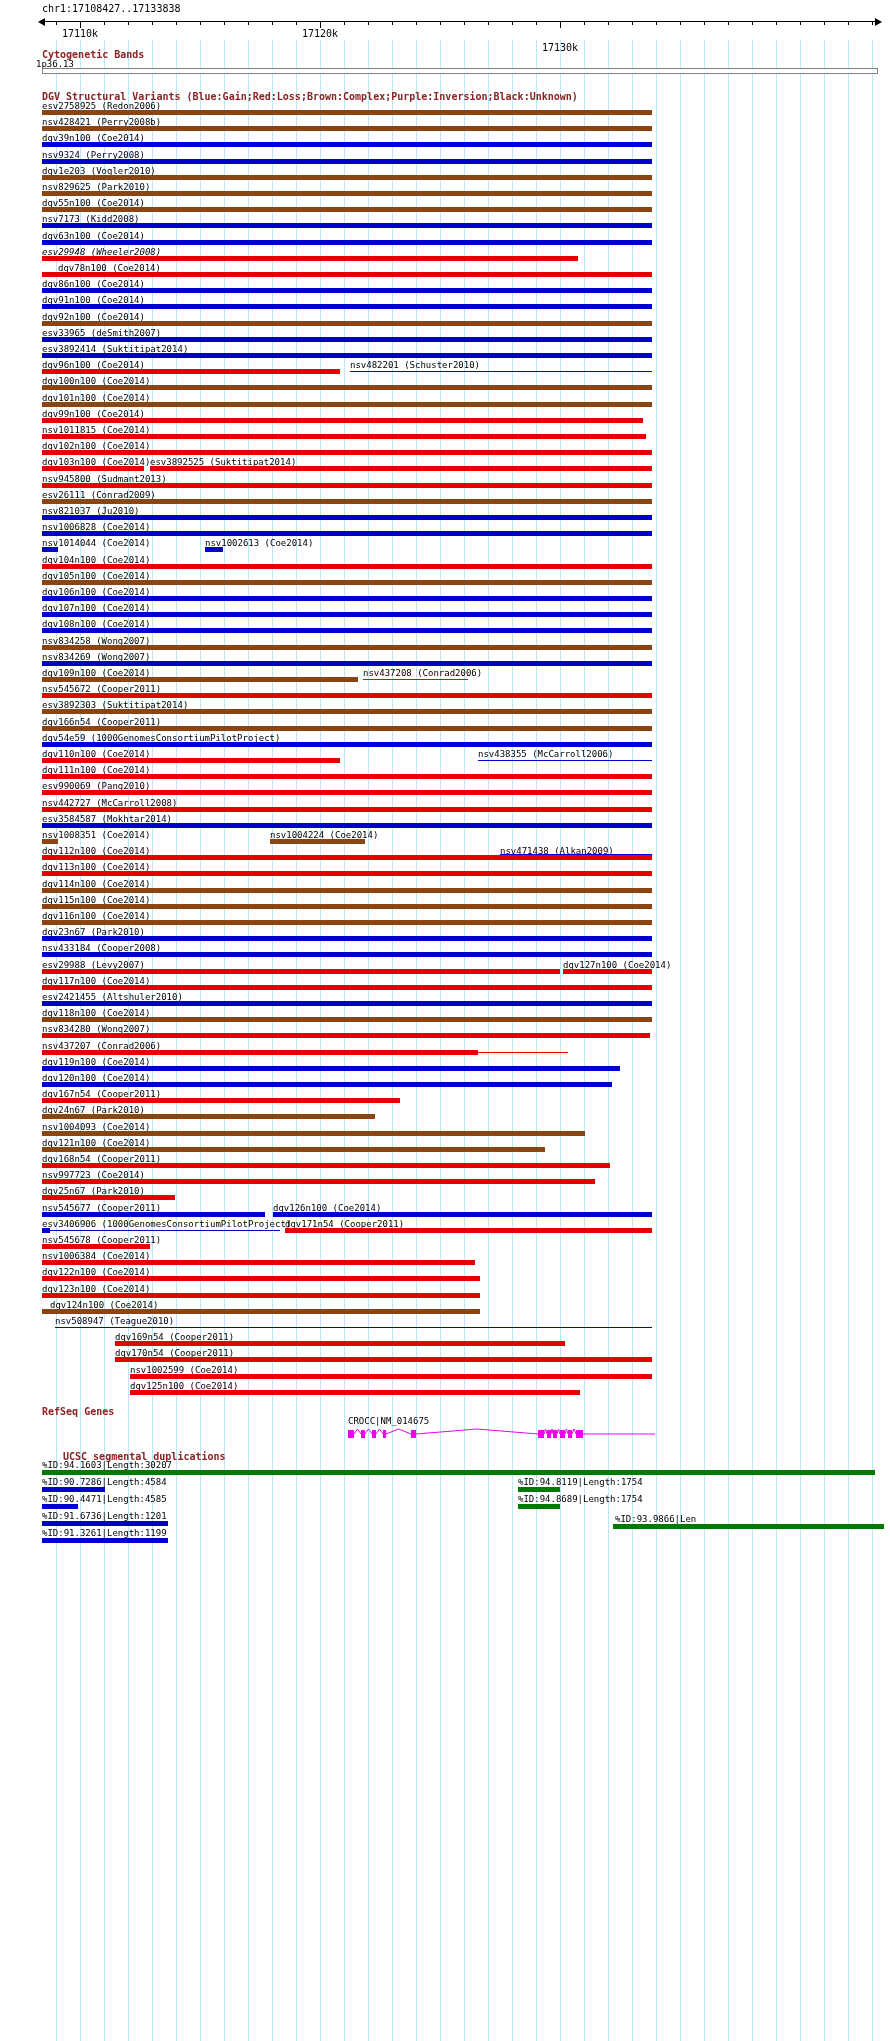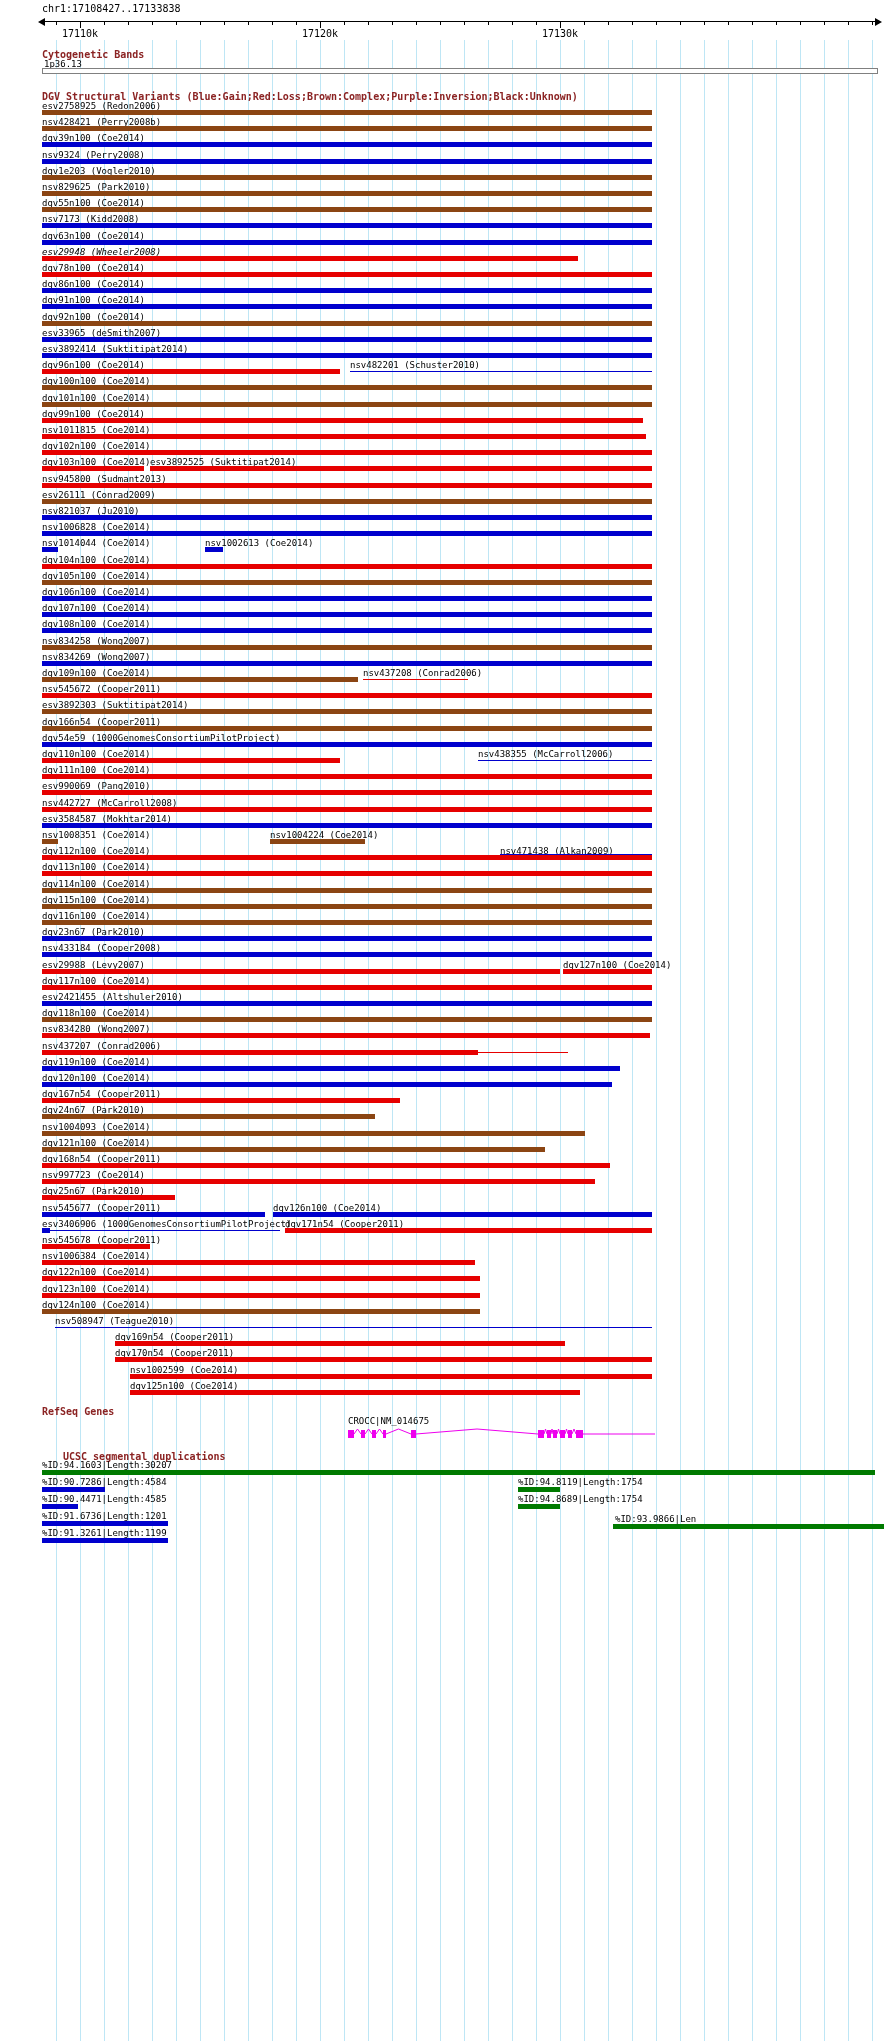--- a/index.html
+++ b/index.html
@@ -102,26 +102,26 @@
         <div class="tick" style="left: 776px; top: 22px; height: 3px;"></div>
         <div class="tick" style="left: 800px; top: 22px; height: 3px;"></div>
         <div class="tick" style="left: 824px; top: 22px; height: 3px;"></div>
         <div class="tick" style="left: 848px; top: 22px; height: 3px;"></div>
         <div class="tick" style="left: 872px; top: 22px; height: 3px;"></div>
         <div class="tick" style="left: 80px; top: 22px; height: 6px;"></div>
         <div class="ticklbl" style="left: 80px; top: 29px;">17110k</div>
         <div class="tick" style="left: 320px; top: 22px; height: 6px;"></div>
         <div class="ticklbl" style="left: 320px; top: 29px;">17120k</div>
         <div class="tick" style="left: 560px; top: 22px; height: 6px;"></div>
-        <div class="ticklbl" style="left: 560px; top: 29px;">17130k</div>
+        <div class="ticklbl" style="left: 560px; top: 43px;">17130k</div>
       </div>
   </div>
 
   <div class="hdr" style="left: 42px; top: 49px; color: rgb(139, 35, 35);">Cytogenetic Bands</div>
-  <div class="lbl" style="left:44px;top:60px;">1p36.13</div>
+  <div class="lbl" style="left:36px;top:60px;">1p36.13</div>
   <div id="cytoband-rect" style="left: 42px; top: 68px; width: 836px; height: 6px; border-color: rgb(128, 128, 128);"></div>
 
   <div class="hdr" style="left: 42px; top: 91px; color: rgb(139, 35, 35);">DGV Structural Variants (Blue:Gain;Red:Loss;Brown:Complex;Purple:Inversion;Black:Unknown)</div>
   <div id="dgv-rows">
       <div class="lbl" style="left: 42px; top: 102px;">esv2758925 (Redon2006)</div>
       <div class="bar" style="left: 42px; top: 110px; width: 610px; background: rgb(139, 69, 19);"></div>
       <div class="lbl" style="left: 42px; top: 118px;">nsv428421 (Perry2008b)</div>
       <div class="bar" style="left: 42px; top: 126px; width: 610px; background: rgb(139, 69, 19);"></div>
       <div class="lbl" style="left: 42px; top: 134px;">dgv39n100 (Coe2014)</div>
       <div class="bar" style="left: 42px; top: 142px; width: 610px; background: rgb(0, 0, 205);"></div>
@@ -132,21 +132,21 @@
       <div class="lbl" style="left: 42px; top: 183px;">nsv829625 (Park2010)</div>
       <div class="bar" style="left: 42px; top: 191px; width: 610px; background: rgb(139, 69, 19);"></div>
       <div class="lbl" style="left: 42px; top: 199px;">dgv55n100 (Coe2014)</div>
       <div class="bar" style="left: 42px; top: 207px; width: 610px; background: rgb(139, 69, 19);"></div>
       <div class="lbl" style="left: 42px; top: 215px;">nsv7173 (Kidd2008)</div>
       <div class="bar" style="left: 42px; top: 223px; width: 610px; background: rgb(0, 0, 205);"></div>
       <div class="lbl" style="left: 42px; top: 232px;">dgv63n100 (Coe2014)</div>
       <div class="bar" style="left: 42px; top: 240px; width: 610px; background: rgb(0, 0, 205);"></div>
       <div class="lbl" style="left: 42px; top: 248px; font-style: italic;">esv29948 (Wheeler2008)</div>
       <div class="bar" style="left: 42px; top: 256px; width: 536px; background: rgb(230, 0, 0);"></div>
-      <div class="lbl" style="left: 42px; top: 264px;">dgv78n100 (Coe2014)</div>
+      <div class="lbl" style="left: 58px; top: 264px;">dgv78n100 (Coe2014)</div>
       <div class="bar" style="left: 42px; top: 272px; width: 610px; background: rgb(230, 0, 0);"></div>
       <div class="lbl" style="left: 42px; top: 280px;">dgv86n100 (Coe2014)</div>
       <div class="bar" style="left: 42px; top: 288px; width: 610px; background: rgb(0, 0, 205);"></div>
       <div class="lbl" style="left: 42px; top: 296px;">dgv91n100 (Coe2014)</div>
       <div class="bar" style="left: 42px; top: 304px; width: 610px; background: rgb(0, 0, 205);"></div>
       <div class="lbl" style="left: 42px; top: 313px;">dgv92n100 (Coe2014)</div>
       <div class="bar" style="left: 42px; top: 321px; width: 610px; background: rgb(139, 69, 19);"></div>
       <div class="lbl" style="left: 42px; top: 329px;">esv33965 (deSmith2007)</div>
       <div class="bar" style="left: 42px; top: 337px; width: 610px; background: rgb(0, 0, 205);"></div>
       <div class="lbl" style="left: 42px; top: 345px;">esv3892414 (Suktitipat2014)</div>
@@ -282,21 +282,21 @@
       <div class="lbl" style="left: 285px; top: 1220px;">dgv171n54 (Cooper2011)</div>
       <div class="bar" style="left: 285px; top: 1228px; width: 367px; background: rgb(230, 0, 0);"></div>
       <div class="lbl" style="left: 42px; top: 1236px;">nsv545678 (Cooper2011)</div>
       <div class="bar" style="left: 42px; top: 1244px; width: 108px; background: rgb(230, 0, 0);"></div>
       <div class="lbl" style="left: 42px; top: 1252px;">nsv1006384 (Coe2014)</div>
       <div class="bar" style="left: 42px; top: 1260px; width: 433px; background: rgb(230, 0, 0);"></div>
       <div class="lbl" style="left: 42px; top: 1268px;">dgv122n100 (Coe2014)</div>
       <div class="bar" style="left: 42px; top: 1276px; width: 438px; background: rgb(230, 0, 0);"></div>
       <div class="lbl" style="left: 42px; top: 1285px;">dgv123n100 (Coe2014)</div>
       <div class="bar" style="left: 42px; top: 1293px; width: 438px; background: rgb(230, 0, 0);"></div>
-      <div class="lbl" style="left: 42px; top: 1301px;">dgv124n100 (Coe2014)</div>
+      <div class="lbl" style="left: 50px; top: 1301px;">dgv124n100 (Coe2014)</div>
       <div class="bar" style="left: 42px; top: 1309px; width: 438px; background: rgb(139, 69, 19);"></div>
       <div class="lbl" style="left: 55px; top: 1317px;">nsv508947 (Teague2010)</div>
       <div class="vline" style="left: 55px; top: 1327px; width: 597px; background: rgb(0, 0, 205);"></div>
       <div class="lbl" style="left: 115px; top: 1333px;">dgv169n54 (Cooper2011)</div>
       <div class="bar" style="left: 115px; top: 1341px; width: 450px; background: rgb(230, 0, 0);"></div>
       <div class="lbl" style="left: 115px; top: 1349px;">dgv170n54 (Cooper2011)</div>
       <div class="bar" style="left: 115px; top: 1357px; width: 537px; background: rgb(230, 0, 0);"></div>
       <div class="lbl" style="left: 130px; top: 1366px;">nsv1002599 (Coe2014)</div>
       <div class="bar" style="left: 130px; top: 1374px; width: 522px; background: rgb(230, 0, 0);"></div>
       <div class="lbl" style="left: 130px; top: 1382px;">dgv125n100 (Coe2014)</div>

